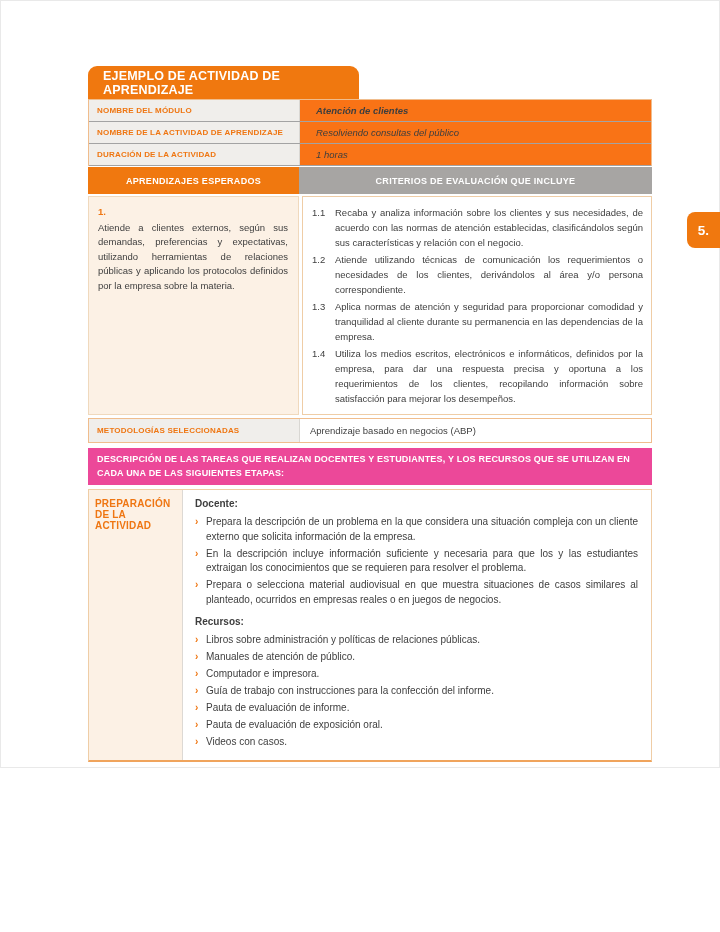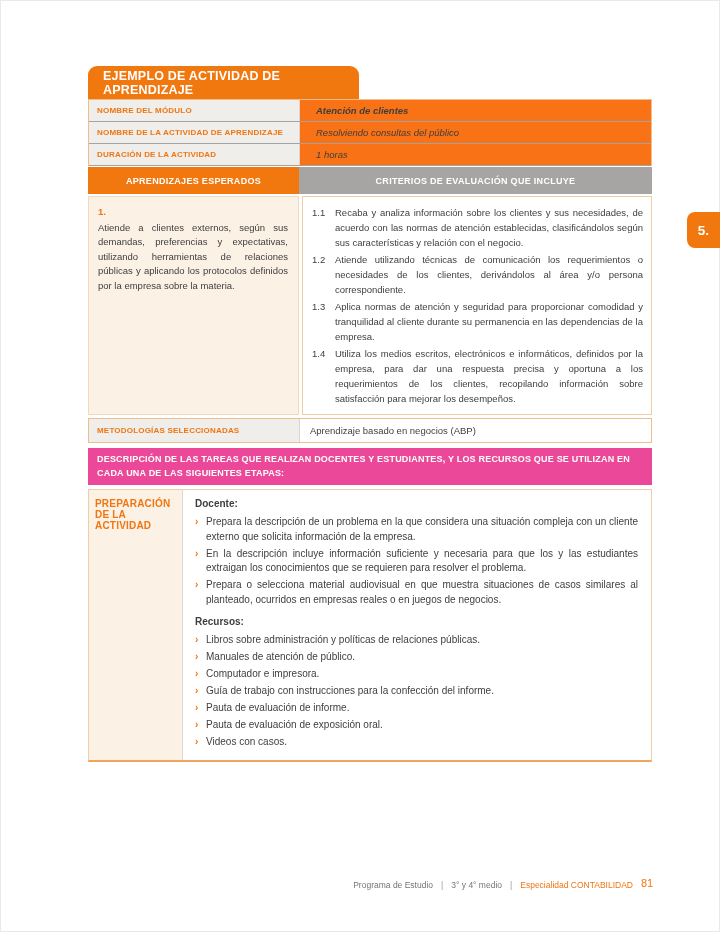--- a/index.html
+++ b/index.html
@@ -1,18 +1,18 @@
 <!DOCTYPE html>
 <html><head>
 <meta charset="utf-8">
 <style>
   * { margin:0; padding:0; box-sizing:border-box; }
   html,body { background:#fff; }
   .page {
-    position:relative; width:720px; height:932px; background:#ffffff;
+    position:relative; width:720px; height:768px; background:#ffffff;
     font-family:"Liberation Sans","DejaVu Sans",sans-serif; color:#3e3e3e;
     box-shadow: inset 0 0 0 1px #e9e9e9; overflow:hidden;
   }
   .title-tab {
     position:absolute; left:88px; top:66px; width:271px; height:33px;
     background:#f0780f; border-radius:9px 9px 0 0;
     color:#fff; font-weight:bold; font-size:12.5px; letter-spacing:.2px;
     display:flex; align-items:center; padding-left:15px;
   }
   .doc-table { position:absolute; left:88px; top:99px; width:564px; }

